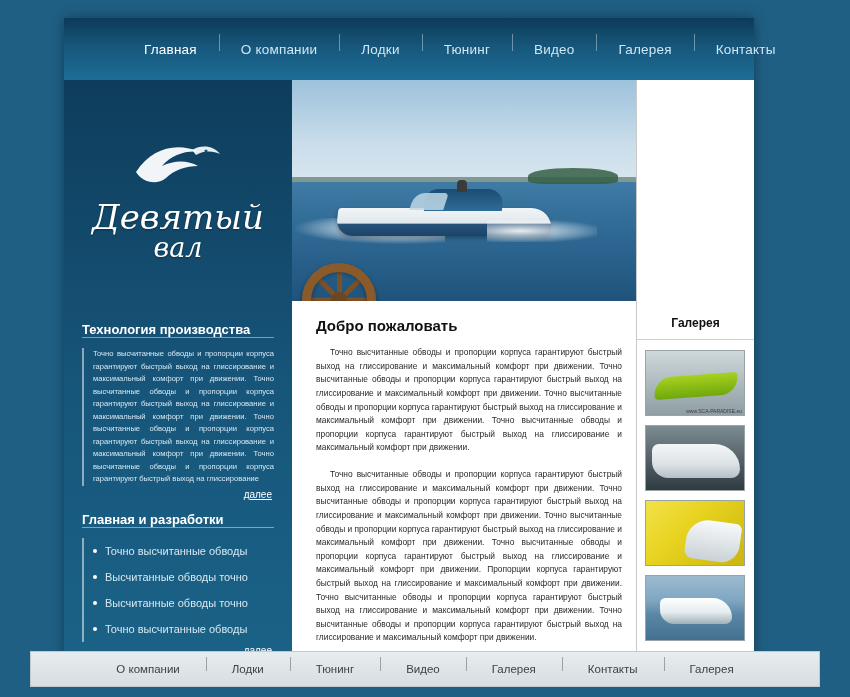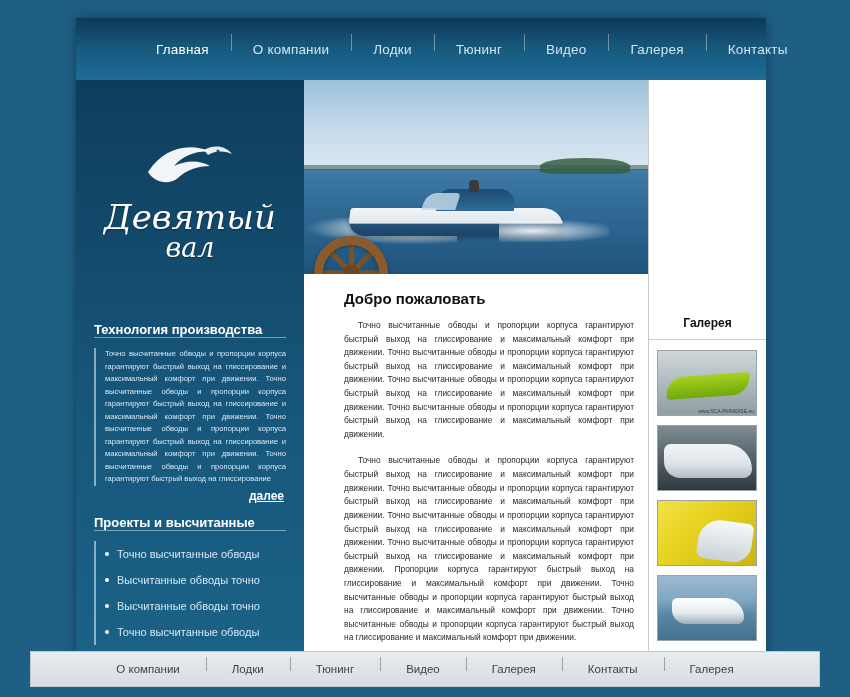--- a/index.html
+++ b/index.html
@@ -11,21 +11,21 @@
     overflow: hidden;
   }
   #page {
     position: relative;
     width: 850px; height: 697px;
     background: #1f5f84;
   }
   
   .site {
     position: absolute;
-    left: 76px; top: 18px;
+    left: 64px; top: 18px;
     width: 690px; height: 640px;
     background: #4d7c0f;
     box-shadow: 0 0 12px rgba(0,0,0,.35);
   }
 
   
   .topnav {
     height: 62px;
     background: linear-gradient(to bottom, #0d3a58 0%, #17587d 48%, #1d6d96 100%);
     display: flex;
@@ -119,26 +119,25 @@
   .llist li::before {
     content: "";
     position: absolute;
     left: 0; top: 11px;
     width: 4px; height: 4px;
     background: #ffffff;
     border-radius: 50%;
   }
   .more {
     text-align: right;
-    font-size: 12px;
+    font-size: 10px;
     color: #ffffff;
     text-decoration: underline;
     margin: 3px 6px 0 0;
     cursor: pointer;
-    font-weight: bold;
   }
 
   
   .centercol {
     flex: 1 1 auto;
     background: #ffffff;
     display: flex;
     flex-direction: column;
     min-width: 0;
   }
@@ -233,21 +232,21 @@
     position: absolute; left: 50%; top: 50%;
     width: 5px; height: 64px; margin: -32px 0 0 -2.5px;
     background: #7d5126;
     border-radius: 3px;
   }
   .wheel .s2 { transform: rotate(45deg); }
   .wheel .s3 { transform: rotate(90deg); }
   .wheel .s4 { transform: rotate(135deg); }
 
   .article {
-    padding: 16px 14px 0 40px;
+    padding: 16px 14px 0 24px;
     flex: 1 1 auto;
   }
   .article h1 {
     font-size: 15px;
     font-weight: bold;
     color: #111111;
     margin: 0 0 12px 0;
   }
   .article p {
     font-size: 8.4px;
@@ -384,21 +383,21 @@
           <div class="logo-name">
             <span>Девятый</span>
             <span class="sub">вал</span>
           </div>
         </div>
 
         <div class="lh">Технология производства</div>
         <div class="ltext">Точно высчитанные обводы и пропорции корпуса гарантируют быстрый выход на глиссирование и максимальный комфорт при движении. Точно высчитанные обводы и пропорции корпуса гарантируют быстрый выход на глиссирование и максимальный комфорт при движении. Точно высчитанные обводы и пропорции корпуса гарантируют быстрый выход на глиссирование и максимальный комфорт при движении. Точно высчитанные обводы и пропорции корпуса гарантируют быстрый выход на глиссирование</div>
         <div class="more">далее</div>
 
-        <div class="lh">Проекты и высчитанные</div>
+        <div class="lh">Главная и разработки</div>
         <ul class="llist">
           <li>Точно высчитанные обводы</li>
           <li>Высчитанные обводы точно</li>
           <li>Высчитанные обводы точно</li>
           <li>Точно высчитанные обводы</li>
         </ul>
         <div class="more">далее</div>
       </div>
 
       <div class="centercol">

